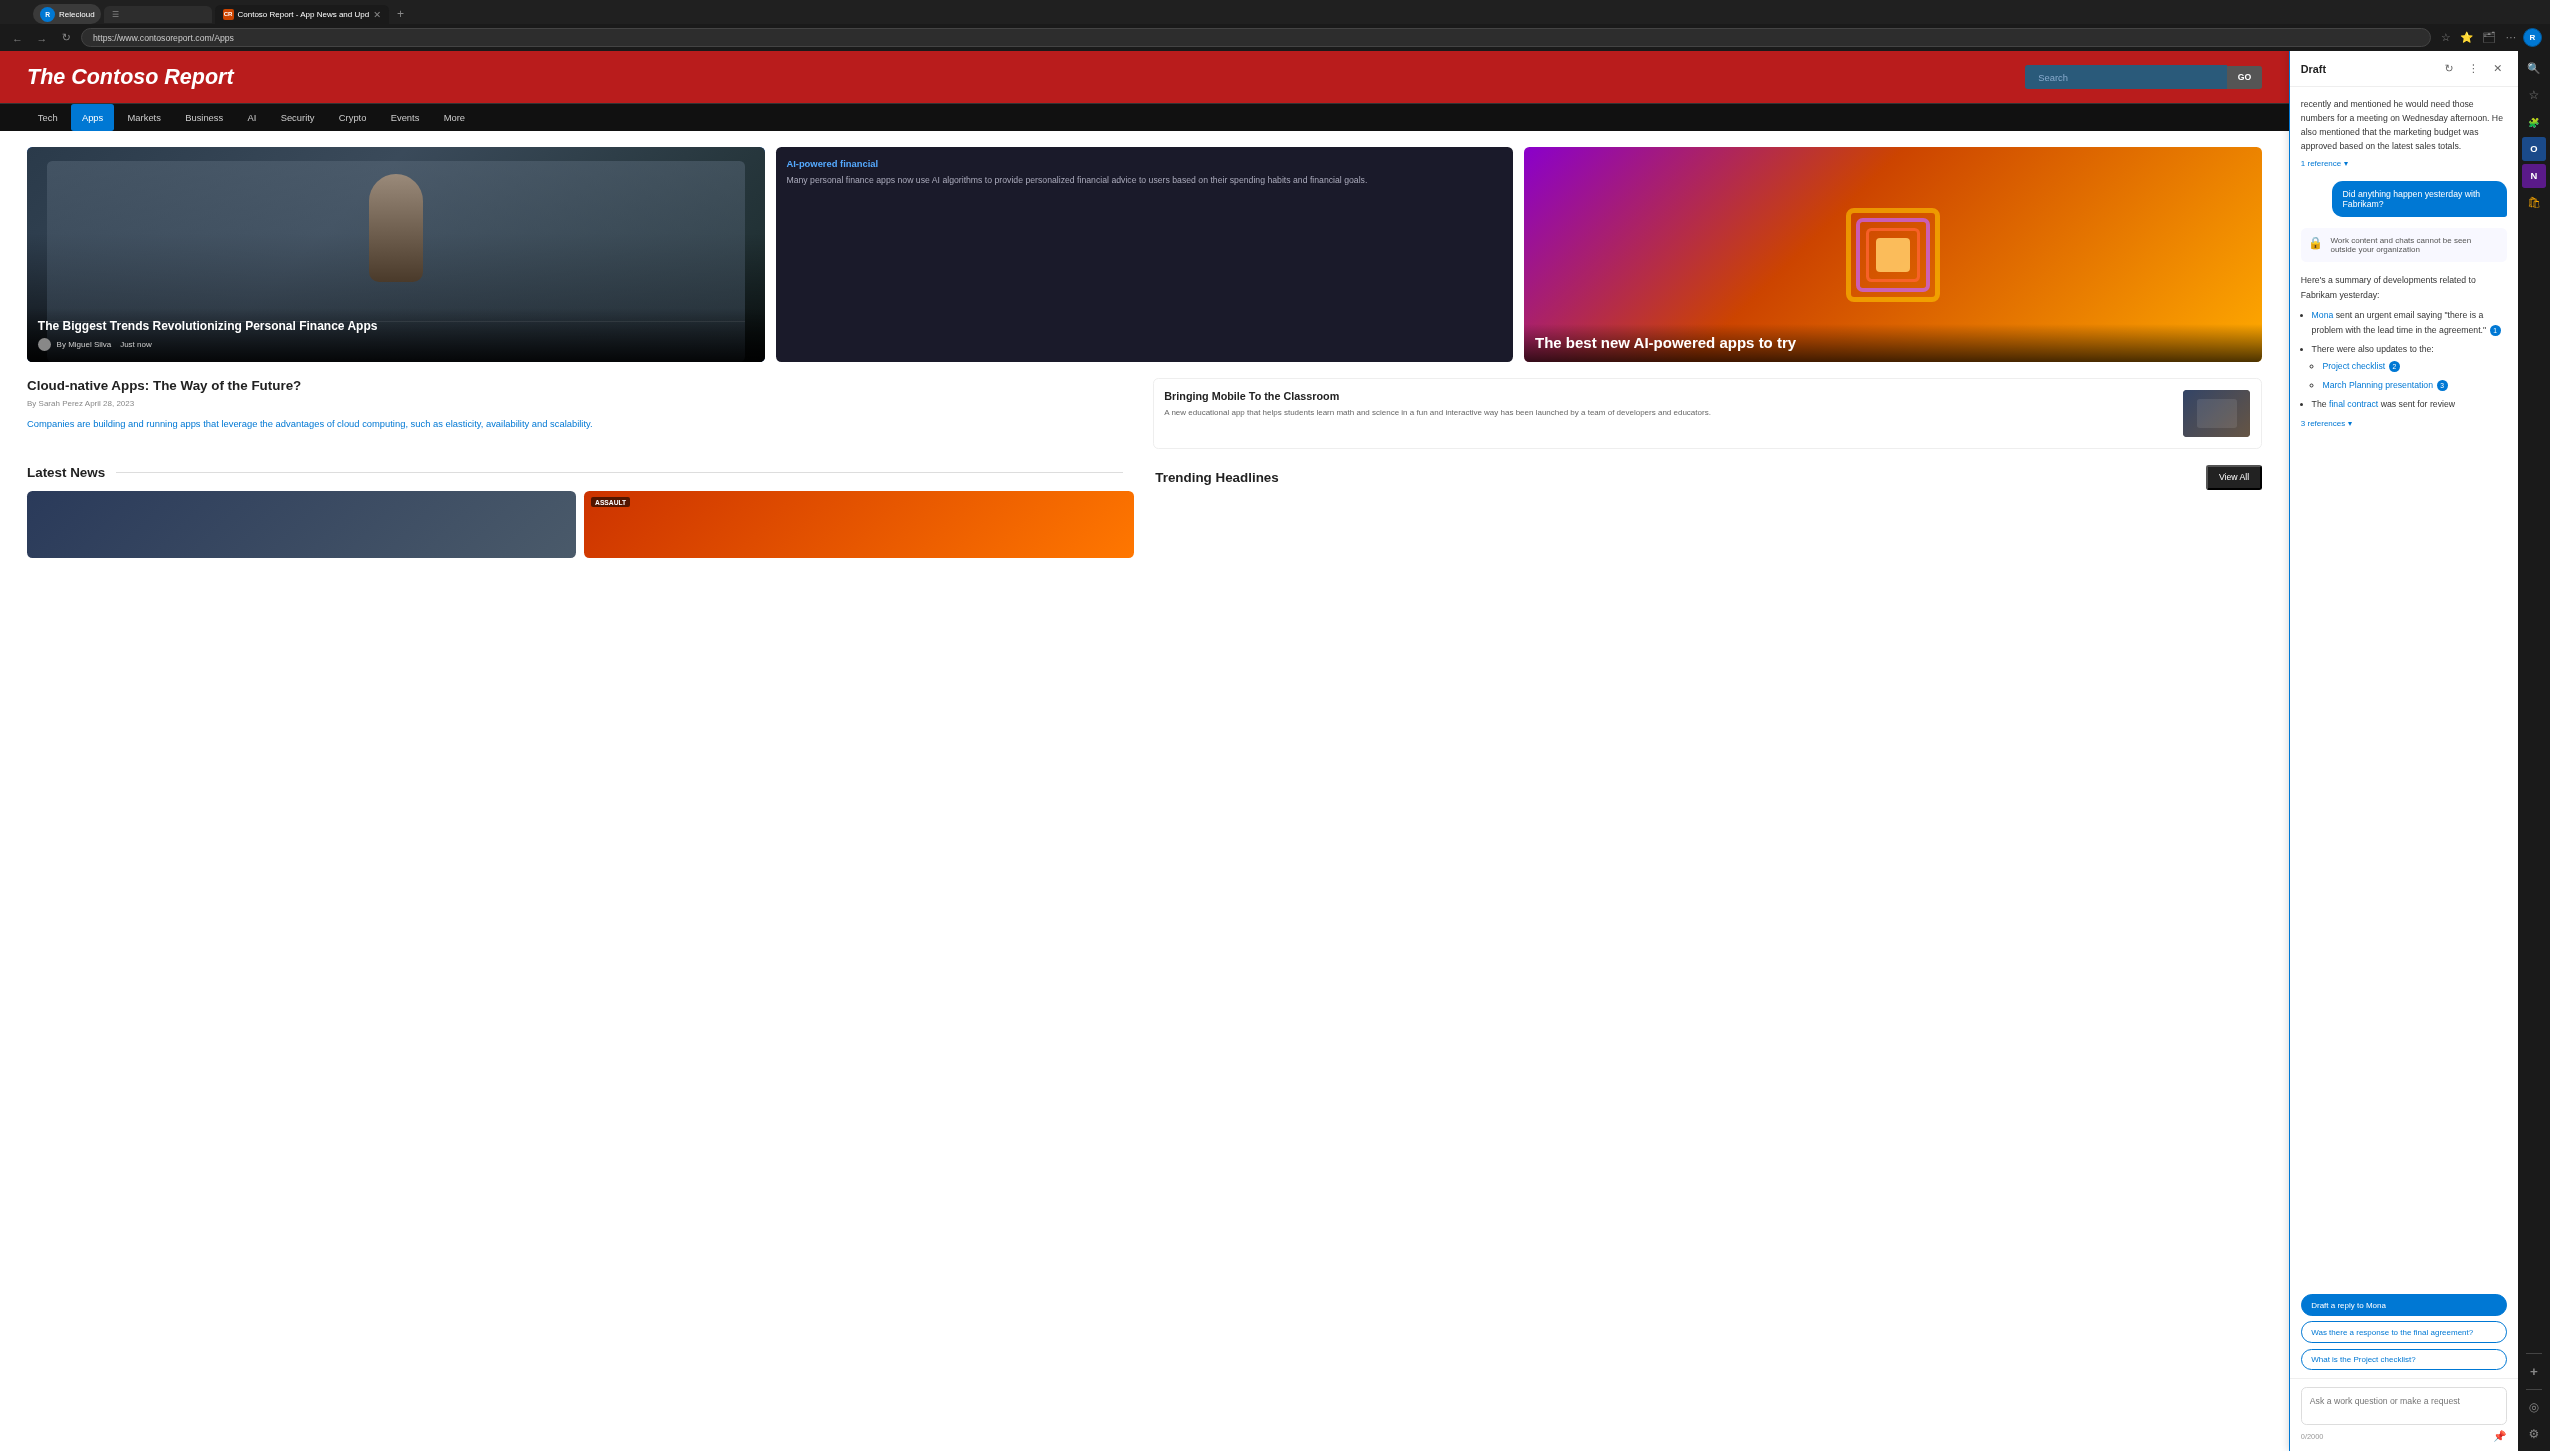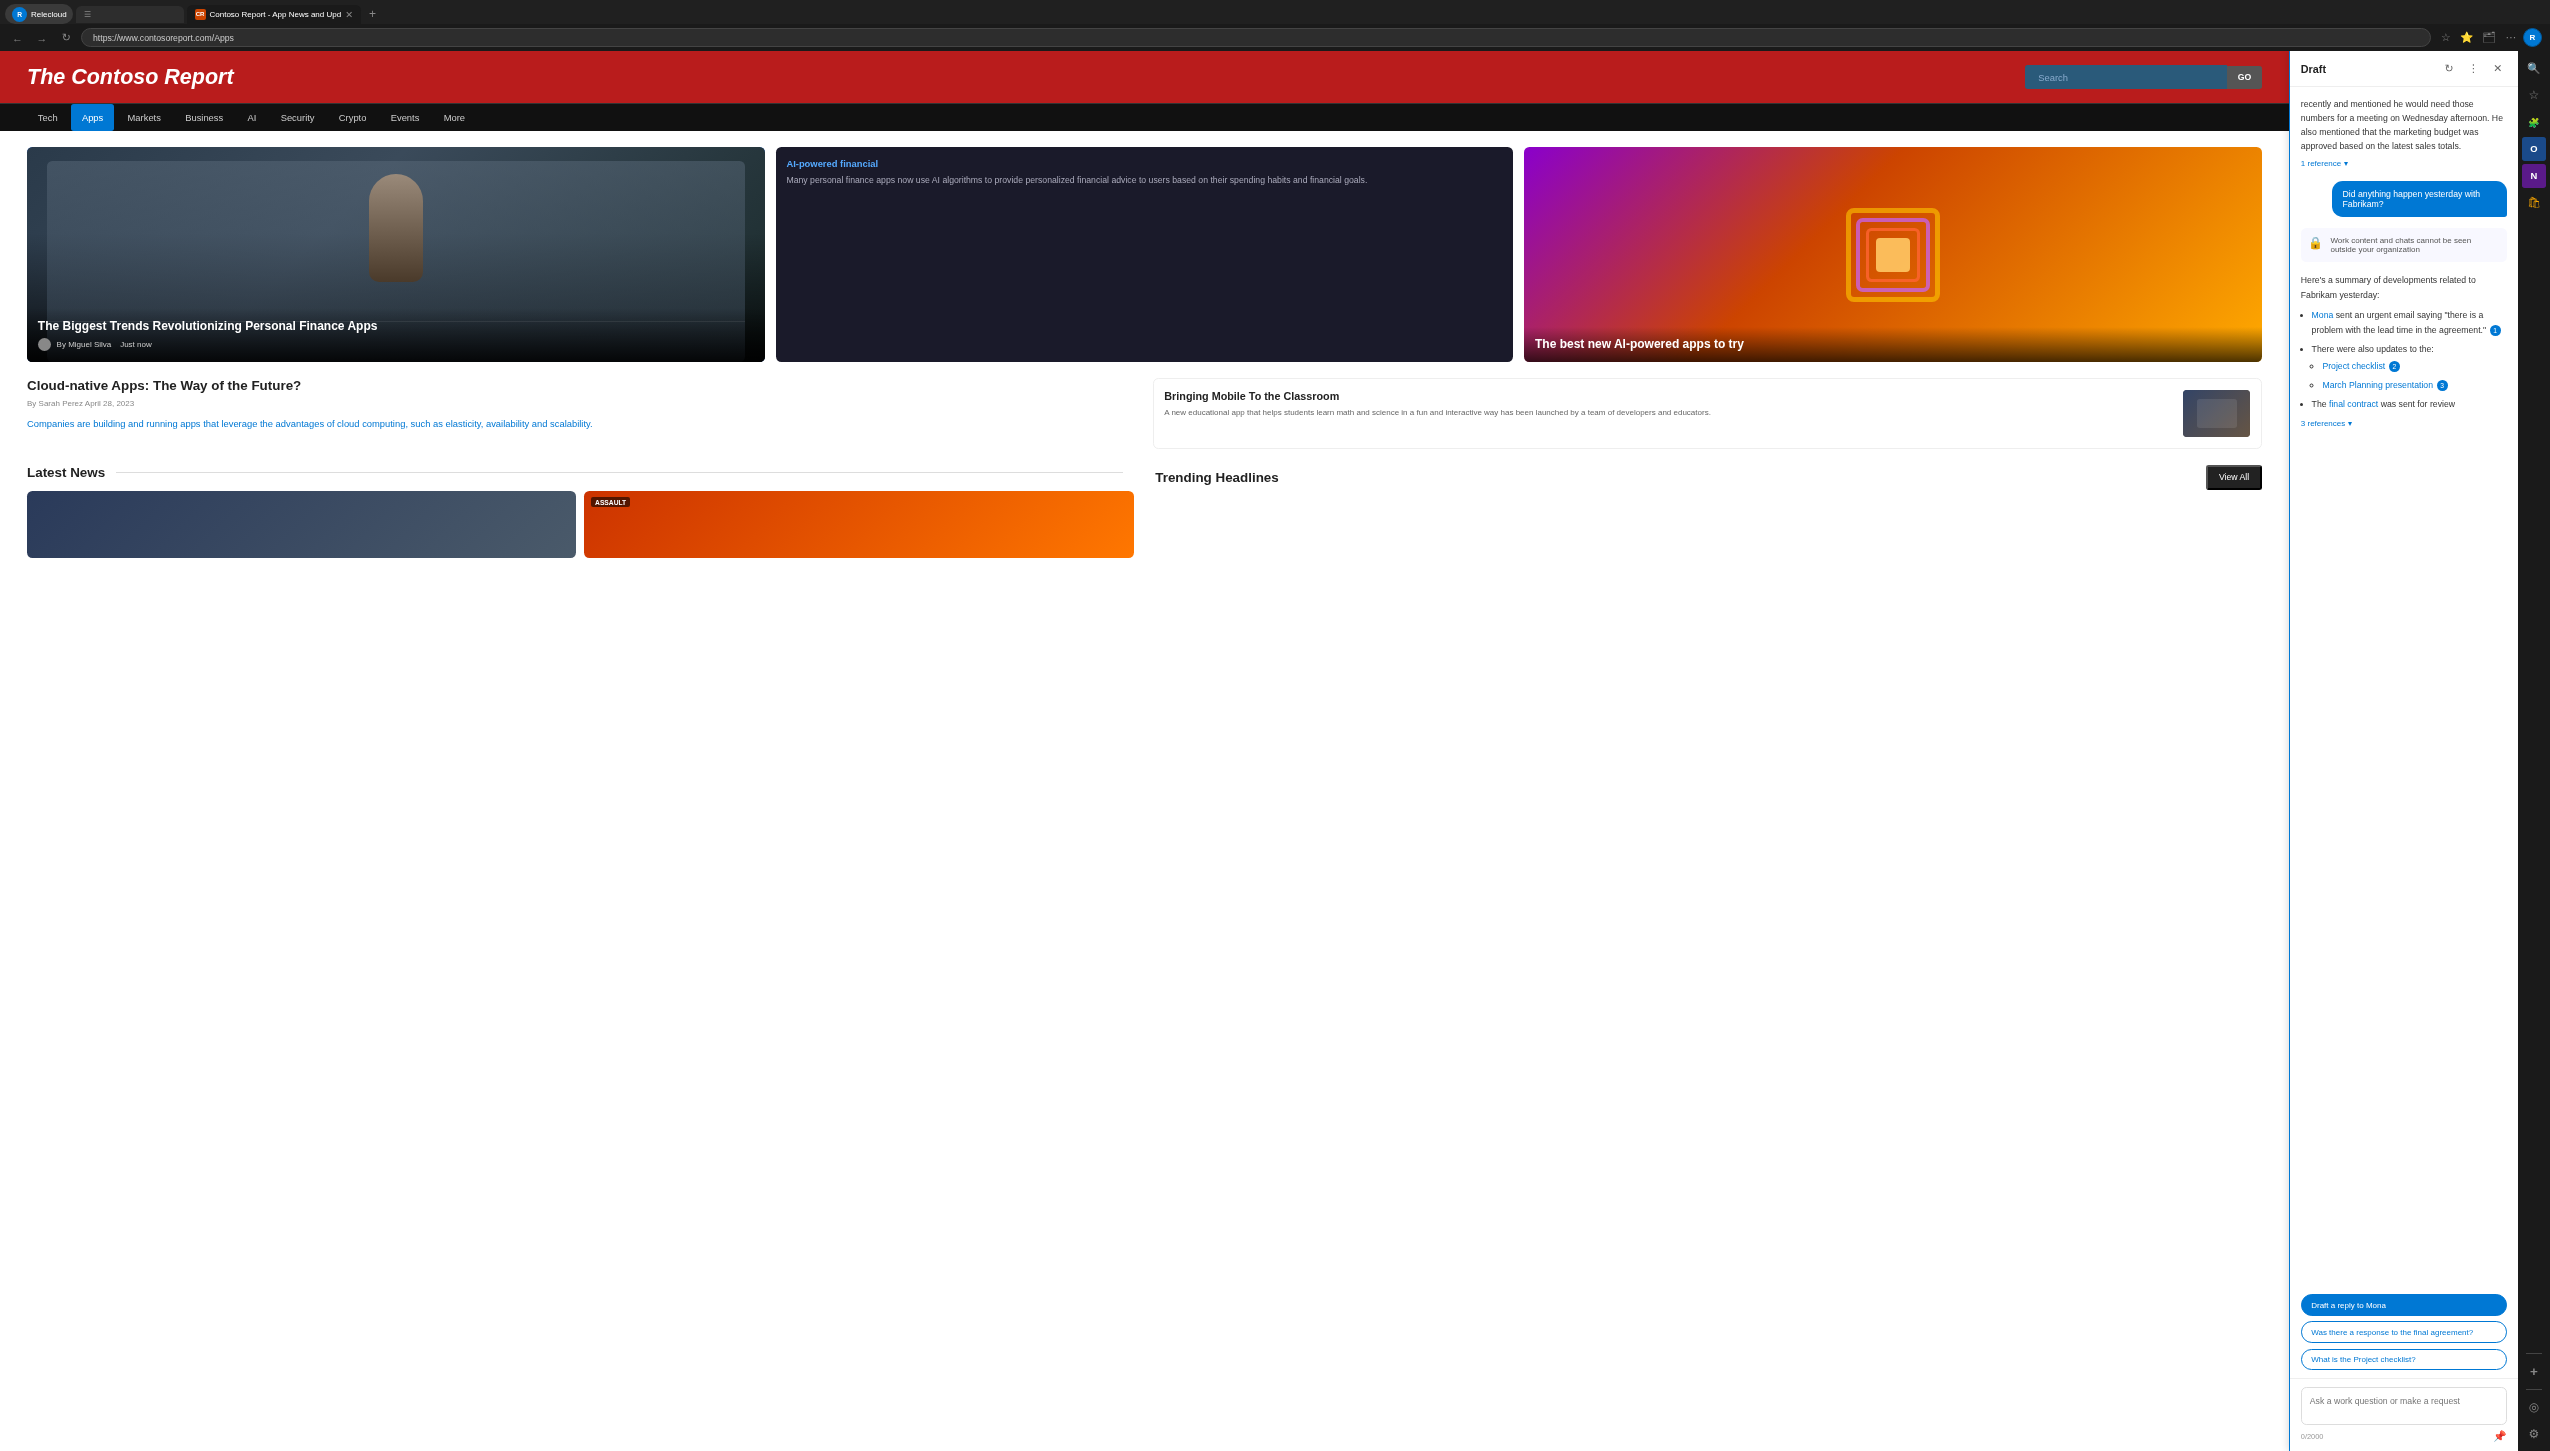--- a/index.html
+++ b/index.html
@@ -1,20 +1,20 @@
 <!DOCTYPE html>
 <html style="font-size:10.8px"><head>
   <meta charset="utf-8">
   <style>
     * { box-sizing: border-box; margin: 0; padding: 0; }
     body { font-family: 'Segoe UI', Arial, sans-serif; background: #f3f3f3; display: flex; flex-direction: column; height: 100vh; overflow: hidden; }
 
     
     .browser-chrome { background: #202020; display: flex; flex-direction: column; flex-shrink: 0; }
-    .tab-bar { display: flex; align-items: center; padding: 4px 5.4px 0; gap: 2.7px; background: #202020; }
+    .tab-bar { display: flex; align-items: center; padding: 4px 5.4px 0; gap: 2.7px; background: #202020; margin-left: 28px; }
     .tab-profile { display: flex; align-items: center; gap: 4px; background: #3a3a3a; border-radius: 13.4px; padding: 2.7px 6.7px; cursor: pointer; }
     .tab-profile-avatar { width: 15px; height: 15px; border-radius: 50%; background: #0078d4; display: flex; align-items: center; justify-content: center; color: white; font-size: 6.7px; font-weight: bold; }
     .tab-profile-name { color: #fff; font-size: 8px; }
     .tab-item { display: flex; align-items: center; gap: 4px; background: #2d2d2d; border-radius: 5.4px 5.4px 0 0; padding: 4px 8px; cursor: pointer; color: #ccc; font-size: 8px; min-width: 108px; }
     .tab-item.active { background: #1a1a1a; color: #fff; }
     .tab-favicon { width: 10.8px; height: 10.8px; background: #cc4400; border-radius: 2px; font-size: 6px; display: flex; align-items: center; justify-content: center; color: white; font-weight: bold; }
     .tab-close { margin-left: auto; color: #888; font-size: 9.4px; cursor: pointer; }
     .tab-add { color: #888; font-size: 12px; cursor: pointer; padding: 2.7px 5.4px; }
 
     .address-bar { display: flex; align-items: center; gap: 5.4px; padding: 4px 8px; background: #1a1a1a; }
@@ -52,21 +52,21 @@
     .author-avatar { width: 13.4px; height: 13.4px; border-radius: 50%; background: #888; }
     .author-info { color: #ccc; font-size: 8px; }
 
     .featured-mid { background: #1a1a2a; border-radius: 5.4px; padding: 10.8px; display: flex; flex-direction: column; justify-content: flex-start; }
     .featured-mid-text { color: #aab; font-size: 8.7px; line-height: 1.6; }
     .featured-mid-title { color: #5af; font-size: 9.4px; font-weight: bold; margin-bottom: 5.4px; }
 
     .featured-right { position: relative; border-radius: 5.4px; overflow: hidden; min-height: 215px; }
     .featured-right-img { width: 100%; height: 215px; background: linear-gradient(135deg, #8a00cc 0%, #cc4400 40%, #ffaa00 100%); }
     .featured-right-overlay { position: absolute; bottom: 0; left: 0; right: 0; padding: 10.8px; background: linear-gradient(transparent, rgba(0,0,0,0.7)); }
-    .featured-right-title { color: #fff; font-size: 12px; font-weight: bold; }
+    .featured-right-title { color: #fff; font-size: 15px; font-weight: bold; }
 
     .content-area { display: grid; grid-template-columns: 1fr 1fr; gap: 16px; margin-bottom: 16px; }
     .article-card { }
     .article-title { color: #222; font-size: 13.4px; font-weight: bold; margin-bottom: 5.4px; }
     .article-meta { color: #888; font-size: 8px; margin-bottom: 8px; }
     .article-body { color: #0078d4; font-size: 9.4px; line-height: 1.7; }
 
     .news-article { display: flex; justify-content: space-between; gap: 10.8px; align-items: flex-start; padding: 10.8px; border: 0.7px solid #eee; border-radius: 5.4px; }
     .news-article-text h3 { color: #222; font-size: 10.8px; font-weight: bold; margin-bottom: 5.4px; }
     .news-article-text p { color: #666; font-size: 8px; line-height: 1.6; }

